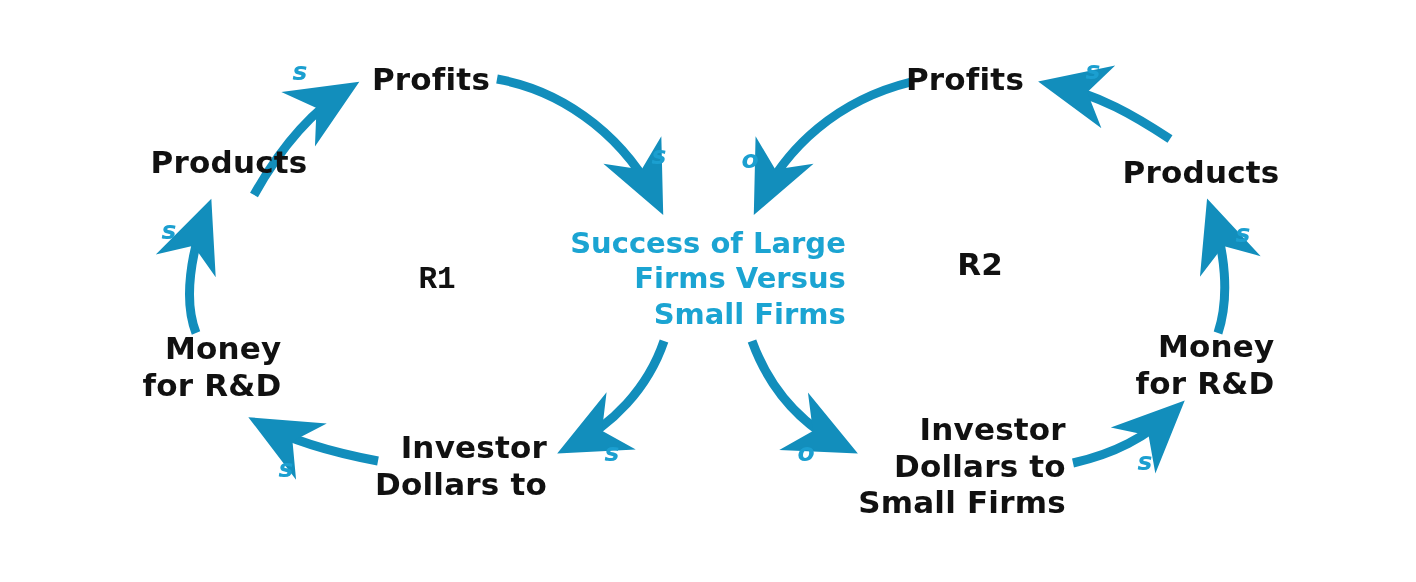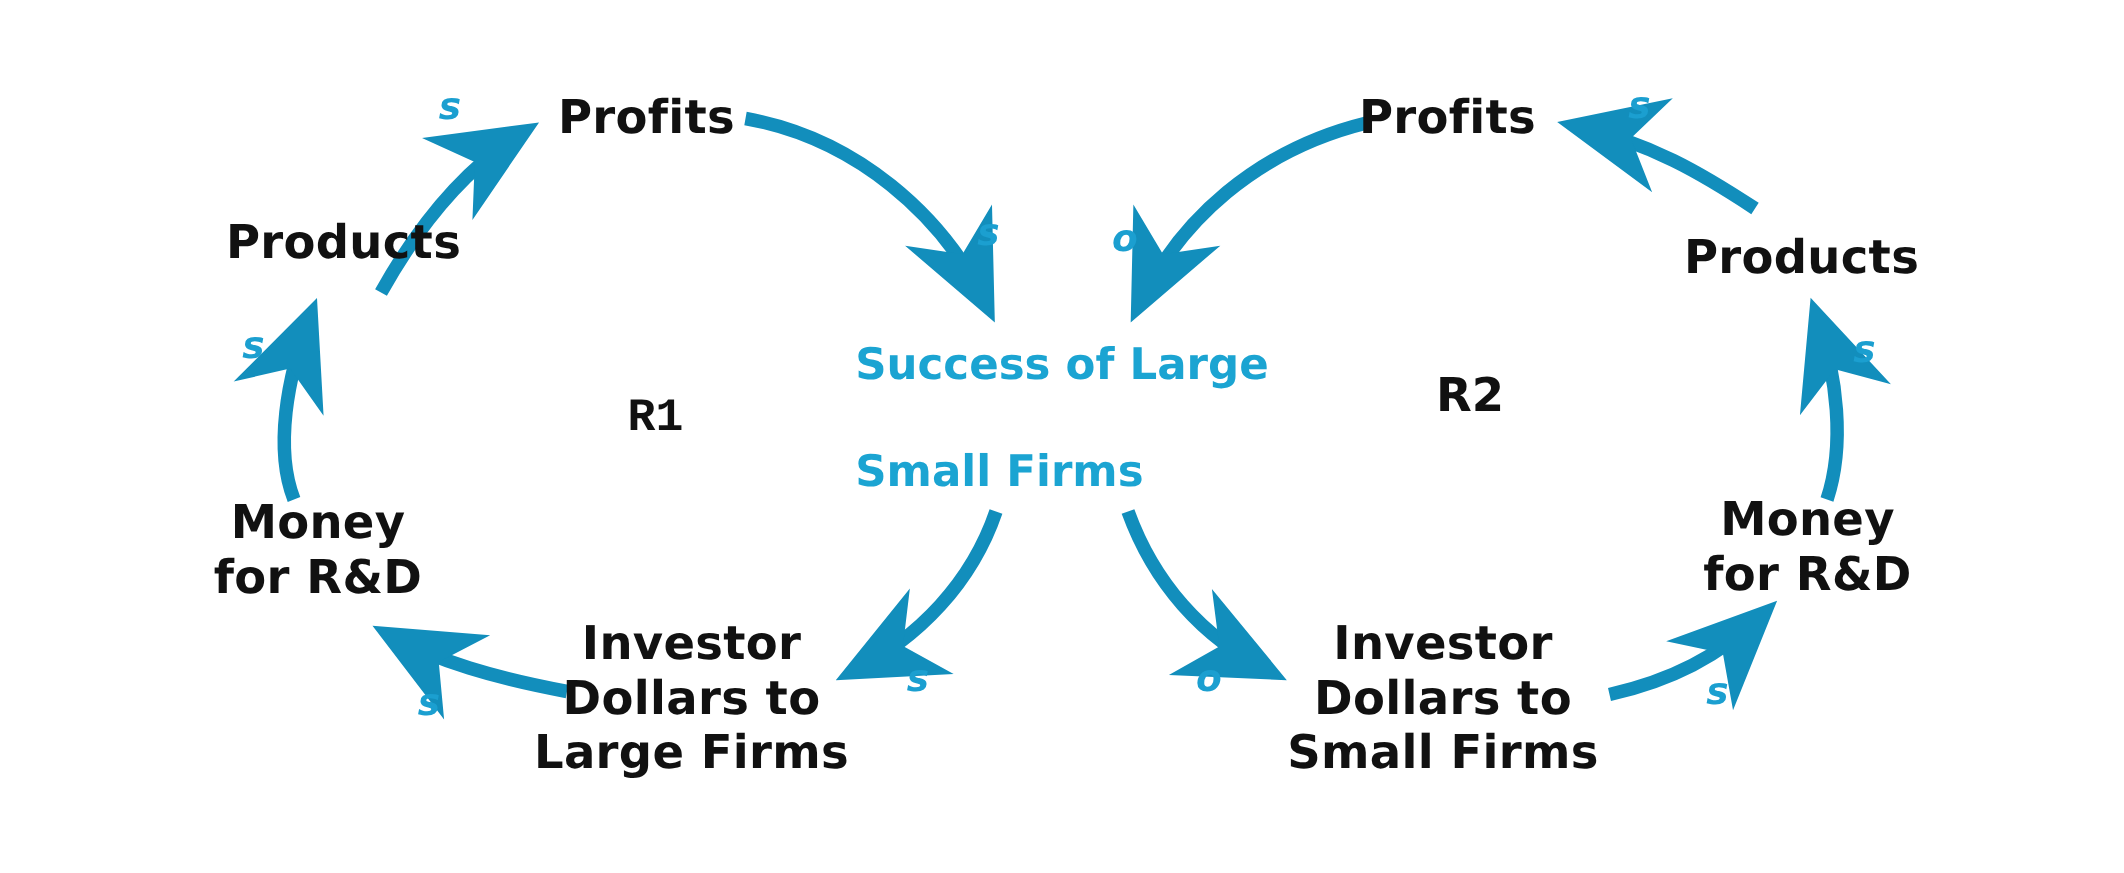--- a/index.html
+++ b/index.html
@@ -17,35 +17,35 @@
   }
   #diagram-svg {
     position: absolute;
     left: 0;
     top: 0;
     width: 1416px;
     height: 582px;
   }
   .node-label {
     position: absolute;
-    text-align: center;
+    text-align: right;
     color: #111111;
     font-family: "DejaVu Sans", sans-serif;
     font-weight: 700;
     font-size: 31px;
     line-height: 1.18;
     letter-spacing: 0.2px;
     white-space: pre;
     transform: translate(-50%, -50%);
     z-index: 3;
     -webkit-font-smoothing: antialiased;
   }
   .center-label {
     position: absolute;
-    text-align: left;
+    text-align: right;
     color: #1ba4d2;
     font-family: "DejaVu Sans", sans-serif;
     font-weight: 700;
     font-size: 29px;
     line-height: 1.22;
     white-space: pre;
     transform: translate(-50%, -50%);
     z-index: 3;
   }
   .loop-label {
@@ -93,31 +93,31 @@
       <path d="M 911 82 C 838 100 786 147 759 204"></path>
     </g>
   </svg>
 
   <div class="node-label" style="left:229px; top:162px;"><span>Products</span></div>
 
   <div class="node-label" style="left:431px; top:79px;"><span>Profits</span></div>
 
   <div class="node-label" style="left:212px; top:367px;"><span>Money</span><br><span>for R&amp;D</span></div>
 
-  <div class="node-label" style="left:461px; top:466px;"><span>Investor</span><br><span>Dollars to</span><br><span>Large Firms</span></div>
+  <div class="node-label" style="left:461px; top:466px;"><span>Investor</span><br><span>Dollars to</span><br></div>
 
   <div class="node-label" style="left:965px; top:79px;"><span>Profits</span></div>
 
   <div class="node-label" style="left:1201px; top:172px;"><span>Products</span></div>
 
   <div class="node-label" style="left:1205px; top:365px;"><span>Money</span><br><span>for R&amp;D</span></div>
 
   <div class="node-label" style="left:962px; top:466px;"><span>Investor</span><br><span>Dollars to</span><br><span>Small Firms</span></div>
 
-  <div class="center-label" style="left:708px; top:279px;"><span>Success of Large</span><br><br><span>Small Firms</span></div>
+  <div class="center-label" style="left:708px; top:279px;"><span>Success of Large</span><br><span>Firms Versus</span><br><span>Small Firms</span></div>
 
   <div class="loop-label" style="left:437px; top:279px;font-family:Liberation Mono, monospace;">R1</div>
   <div class="loop-label" style="left:980px; top:264px;">R2</div>
 
   <div class="link-label" style="left:300px; top:71px;">s</div>
   <div class="link-label" style="left:169px; top:230px;">s</div>
   <div class="link-label" style="left:286px; top:468px;">s</div>
   <div class="link-label" style="left:659px; top:155px;">s</div>
   <div class="link-label" style="left:612px; top:452px;">s</div>
   <div class="link-label" style="left:806px; top:452px;">o</div>

